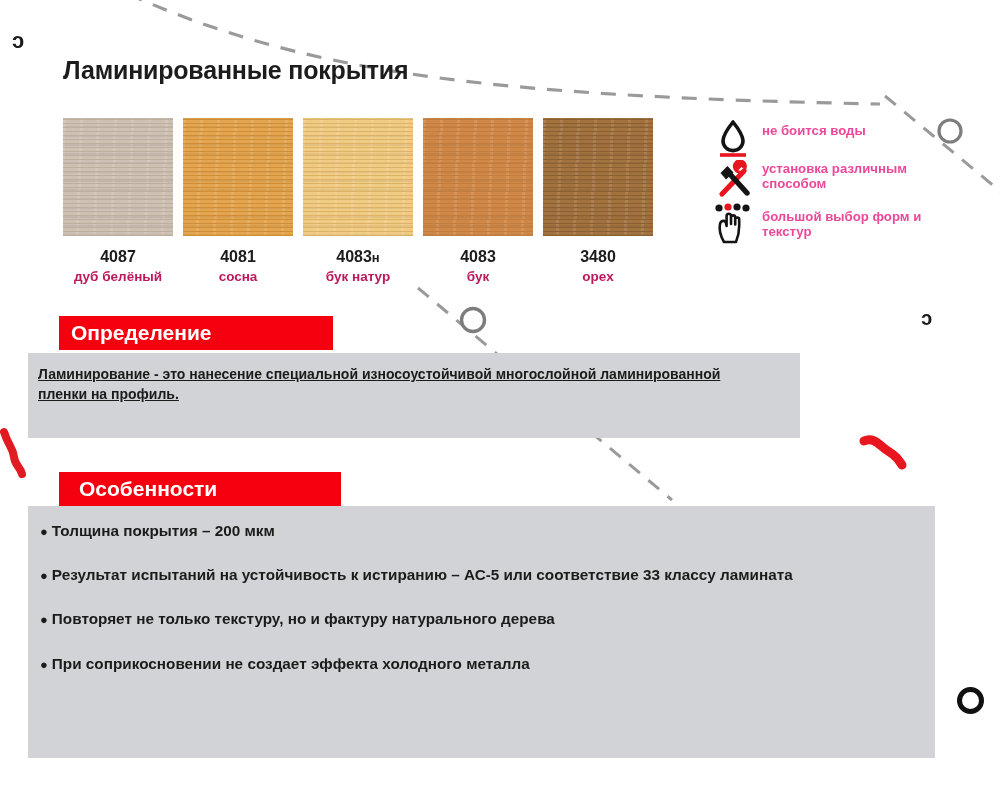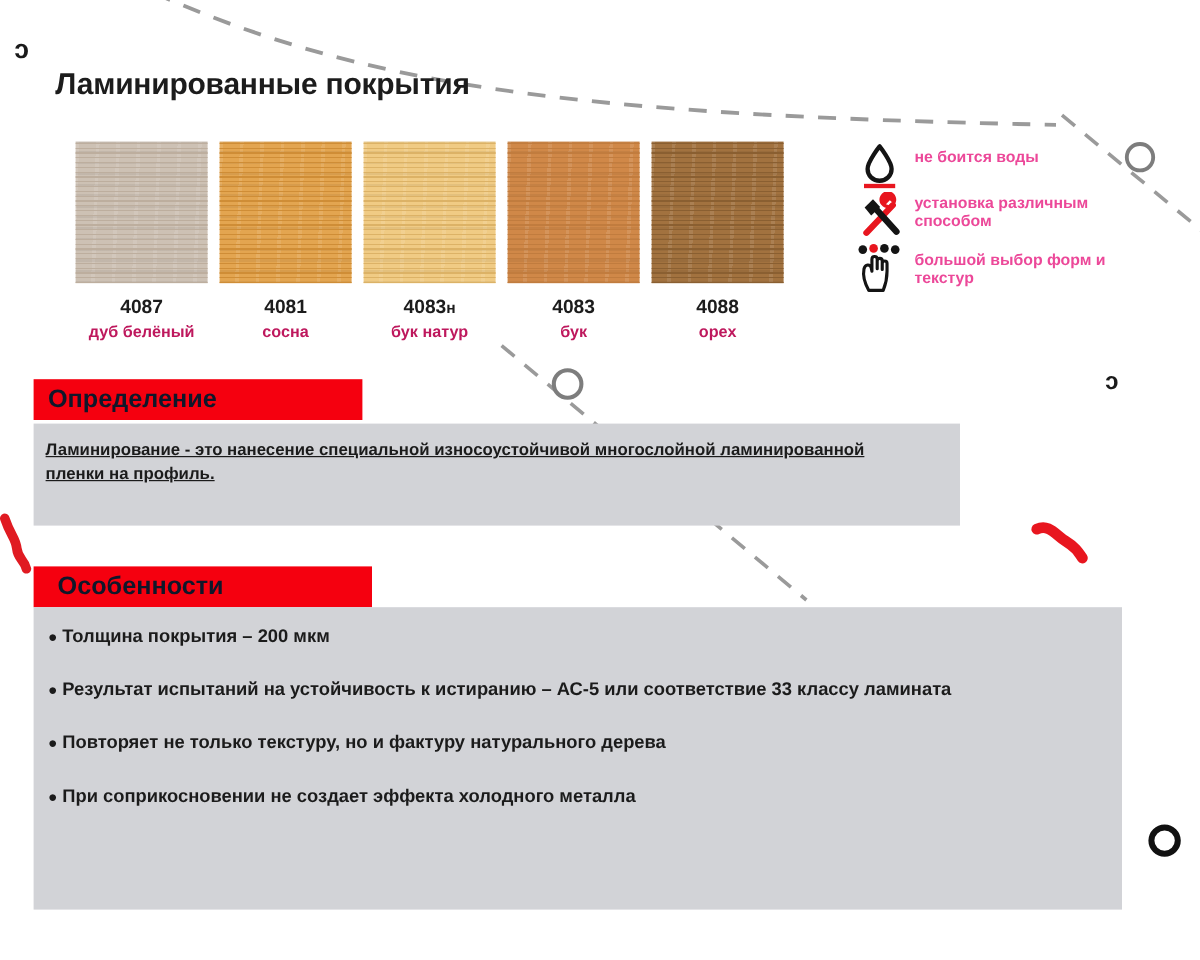--- a/index.html
+++ b/index.html
@@ -16,21 +16,21 @@
   .deco{position:absolute;left:0;top:0;width:1000px;height:800px;pointer-events:none;}
 
   .arc-mark{position:absolute;color:#1a1a1a;font-weight:700;line-height:1;}
   .arc-tl{left:12px;top:30px;font-size:22px;transform:scaleX(-1);}
   .arc-mr{left:921px;top:308px;font-size:20px;transform:scaleX(-1);}
 
   .ring{position:absolute;border-radius:50%;}
   .ring-black{left:957px;top:687px;width:17px;height:17px;border:5px solid #111;}
 
   
-  .header{position:absolute;left:46px;top:57px;}
+  .header{position:absolute;left:63px;top:57px;}
   .title{
     font-size:25px;font-weight:700;color:#1c1c1c;letter-spacing:-0.2px;
     margin:0;line-height:1.1;
   }
   .subtitle{
     font-size:14.5px;font-weight:700;color:#1c1c1c;margin:7px 0 0 0;line-height:1.1;
   }
 
   
   .swatches{position:absolute;left:63px;top:118px;width:600px;}
@@ -55,23 +55,23 @@
   .benefit .bicon{position:absolute;left:0;top:0;width:40px;height:40px;}
   .benefit .btext{
     margin-left:48px;font-size:13.2px;font-weight:700;color:#ec4899;
     line-height:1.12;padding-top:6px;
   }
   .benefit.b2 .btext{padding-top:2px;}
   .benefit.b3 .btext{padding-top:8px;}
 
   
   .sec-tab{
-    position:absolute;background:#f5000f;color:#0f172a;
+    position:absolute;background:#f5000f;color:#ffffff;
     font-size:21px;font-weight:700;
-    display:flex;align-items:center;
+    display:flex;align-items:center;margin-left:31px;
   }
   .sec-box{
     position:absolute;background:#d2d3d7;
   }
   .sec-body{
     font-size:14px;font-weight:700;color:#1b1b1b;line-height:1.45;text-decoration:underline;
   }
 
   
   #definition-tab{left:28px;top:316px;width:262px;height:34px;padding-left:12px;}
@@ -132,21 +132,21 @@
         <div class="swatch-code">4083<span class="suffix">н</span></div>
         <div class="swatch-name">бук натур</div>
       </div>
       <div class="swatch-cell" style="left: 360px;">
         <span class="swatch-chip" style="background: repeating-linear-gradient(0deg, rgb(193, 124, 62) 0px, rgb(193, 124, 62) 1px, transparent 1px, transparent 4px), repeating-linear-gradient(0deg, rgba(0, 0, 0, 0.055) 0px, rgba(0, 0, 0, 0.055) 2px, transparent 2px, transparent 9px), repeating-linear-gradient(92deg, rgba(255, 255, 255, 0.1) 0px, rgba(255, 255, 255, 0.1) 3px, transparent 3px, transparent 17px), rgb(208, 136, 72);"></span>
         <div class="swatch-code">4083</div>
         <div class="swatch-name">бук</div>
       </div>
       <div class="swatch-cell" style="left: 480px;">
         <span class="swatch-chip" style="background: repeating-linear-gradient(0deg, rgb(138, 95, 49) 0px, rgb(138, 95, 49) 1px, transparent 1px, transparent 4px), repeating-linear-gradient(0deg, rgba(0, 0, 0, 0.055) 0px, rgba(0, 0, 0, 0.055) 2px, transparent 2px, transparent 9px), repeating-linear-gradient(92deg, rgba(255, 255, 255, 0.1) 0px, rgba(255, 255, 255, 0.1) 3px, transparent 3px, transparent 17px), rgb(162, 114, 63);"></span>
-        <div class="swatch-code">4088</div>
+        <div class="swatch-code">3480</div>
         <div class="swatch-name">орех</div>
       </div>
     </div>
 
   <div class="benefits">
 
     <div class="benefit b1">
       <span class="bicon">
         <svg width="40" height="40" viewBox="0 0 40 40" xmlns="http://www.w3.org/2000/svg">
           <path d="M19 4 C19 4 9 16.5 9 22.8 C9 28.4 13.5 32.6 19 32.6 C24.5 32.6 29 28.4 29 22.8 C29 16.5 19 4 19 4 Z" fill="none" stroke="#141414" stroke-width="3.6" stroke-linejoin="round"></path>

